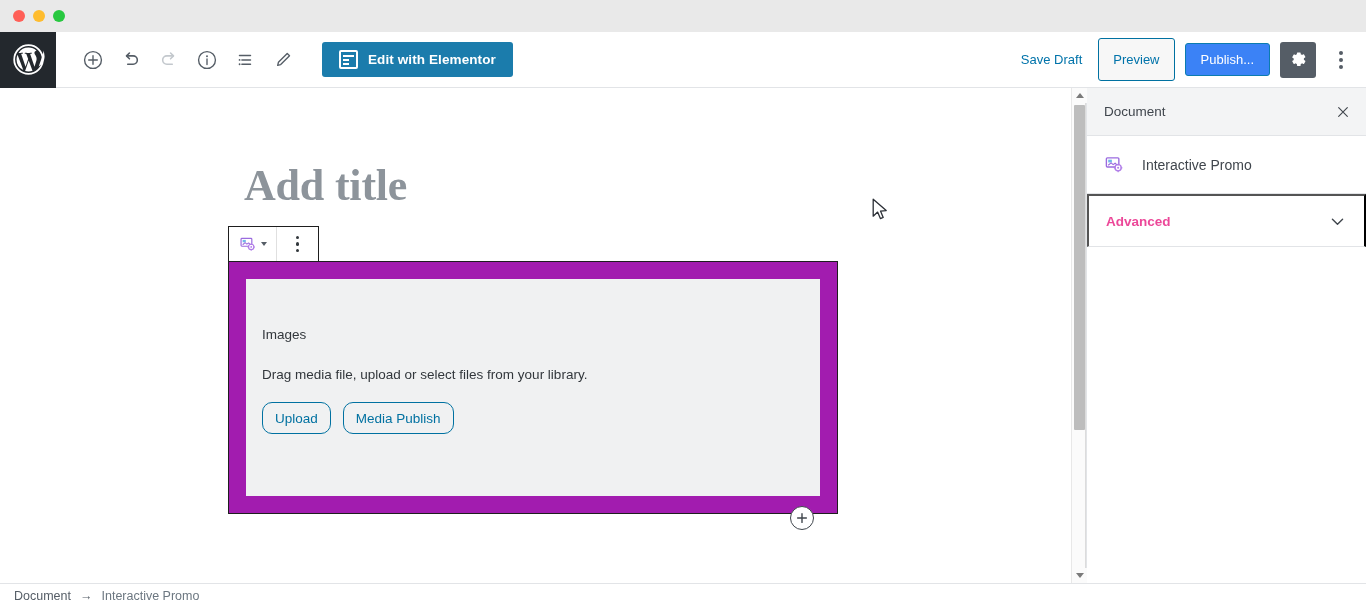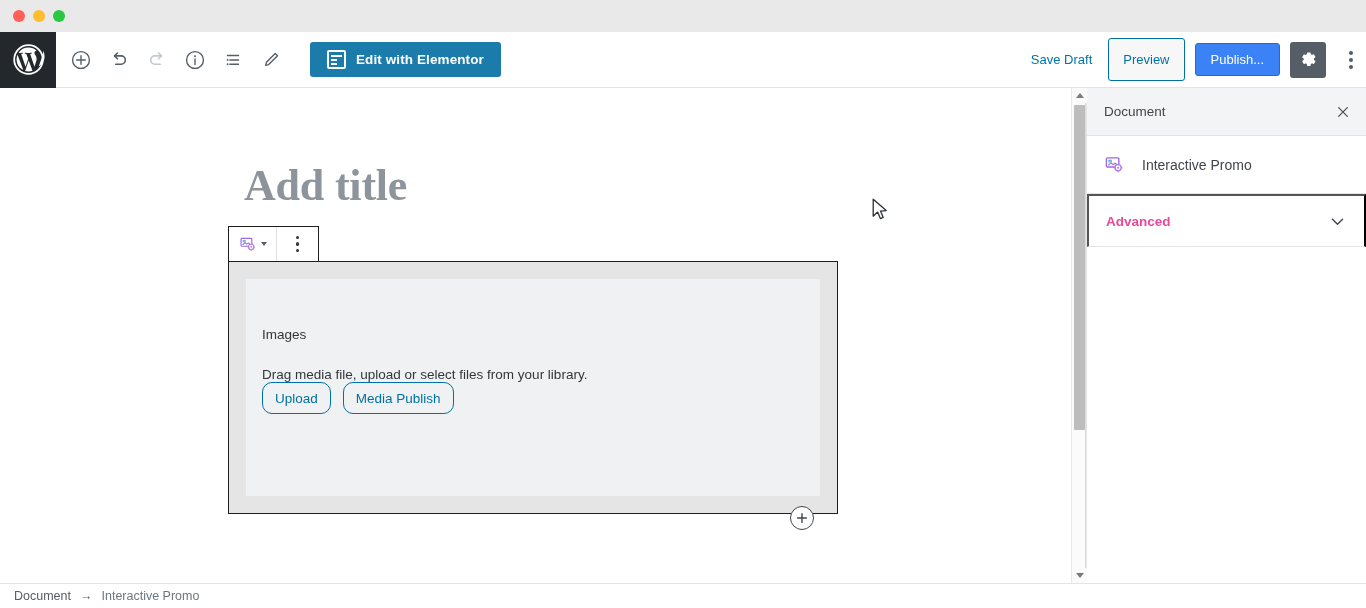--- a/index.html
+++ b/index.html
@@ -50,21 +50,21 @@
     display: flex;
     align-items: center;
     justify-content: center;
     flex: none;
   }
 
   .header-left-tools {
     display: flex;
     align-items: center;
     gap: 0px;
-    padding-left: 6px;
+    padding-left: 18px;
   }
 
   .tool-btn {
     width: 38px;
     height: 38px;
     display: flex;
     align-items: center;
     justify-content: center;
     background: transparent;
     border: none;
@@ -105,20 +105,21 @@
     height: 2px;
     background: #ffffff;
     width: 100%;
   }
   .elementor-icon-box i.short { width: 55%; }
 
   .header-right {
     margin-left: auto;
     display: flex;
     align-items: center;
+    padding-right: 10px;
     gap: 10px;
   }
 
   .save-draft {
     color: #0073aa;
     font-size: 13px;
     background: none;
     border: none;
     cursor: pointer;
     padding: 6px 6px;
@@ -252,39 +253,40 @@
   }
   .block-more-btn span {
     width: 3.5px; height: 3.5px;
     border-radius: 50%;
     background: #32373c;
     display: block;
   }
 
   .block-frame {
     border: 1px solid #1e1e1e;
-    background: #e5e5e5;
+    background: #a21caf;
     padding: 17px;
     height: 253px;
   }
 
   .placeholder {
     background: #f0f1f2;
     height: 100%;
     padding: 48px 16px 16px 16px;
   }
   .placeholder-label {
     font-size: 13.5px;
     color: #32373c;
     margin-bottom: 25px;
     font-weight: normal;
   }
   .placeholder-desc {
     font-size: 13.5px;
     color: #32373c;
+    margin-bottom: 20px;
   }
   .placeholder-actions { display: flex; gap: 12px; }
   .ph-btn {
     background: transparent;
     border: 1px solid #0071a1;
     border-radius: 10px;
     color: #0071a1;
     font-size: 13.5px;
     padding: 0 12px;
     height: 32px;

